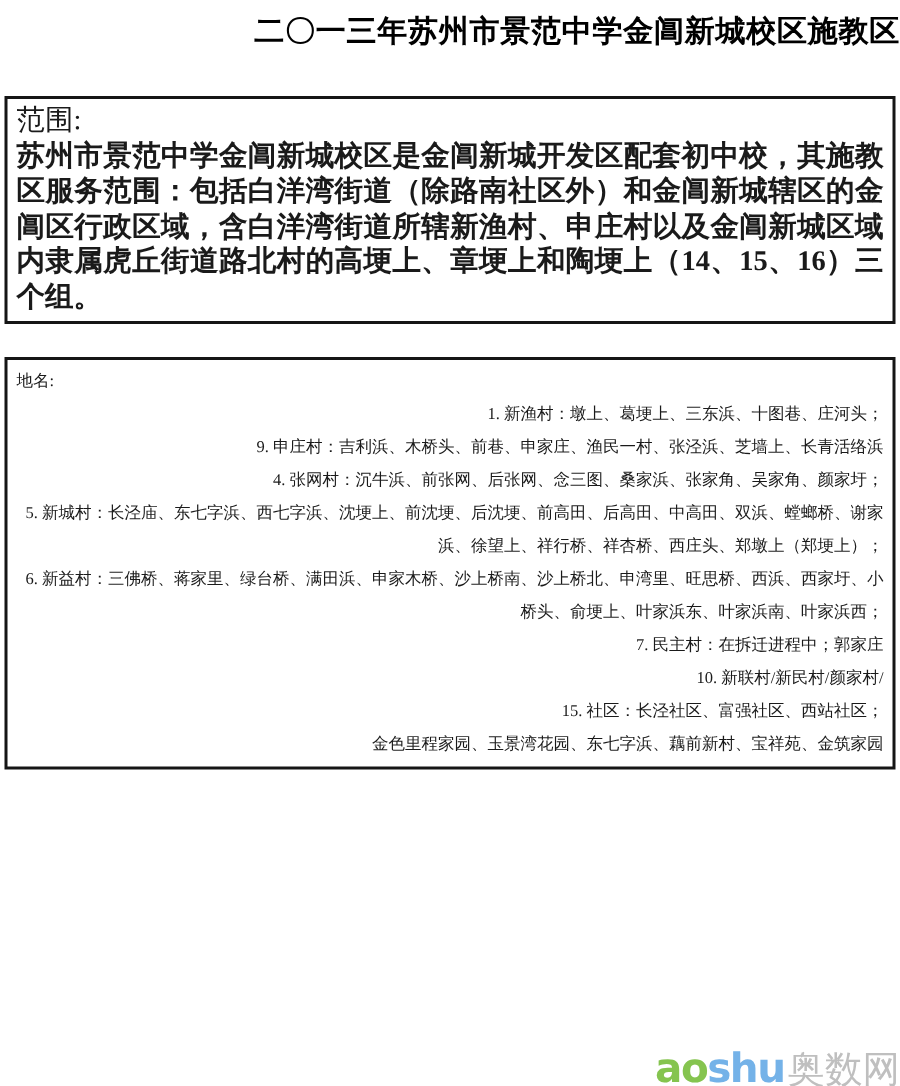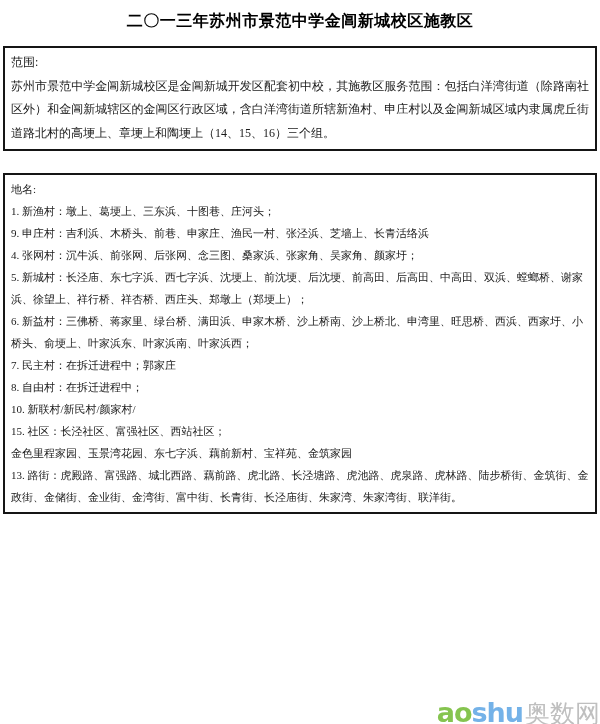--- a/index.html
+++ b/index.html
@@ -10,55 +10,56 @@
   body {
     width: 600px;
     height: 724px;
     position: relative;
     overflow: hidden;
     font-family: "Liberation Serif", "DejaVu Serif", serif;
     color: #1a1a1a;
   }
   .page-title {
     margin: 6px 0 0 0;
-    text-align: center;
-    font-size: 16px;
+    text-align: right;
+    font-size: 20px;
     line-height: 30px;
     font-weight: bold;
     font-family: "Liberation Sans", "DejaVu Sans", sans-serif;
     letter-spacing: 0.5px;
     color: #000000;
   }
   .box {
     border: 2px solid #151515;
     margin: 0 3px;
     padding: 3px 6px 4px 6px;
     background: #ffffff;
     box-sizing: border-box;
   }
   .box.scope {
-    margin-top: 10px;
-    font-size: 12px;
+    margin-top: 28px;
+    font-size: 19px;
     line-height: 23.5px;
   }
   .box.places {
     margin-top: 22px;
     font-size: 11px;
     line-height: 22px;
   }
   .box .label {
     display: block;
   }
   .para {
     margin: 0;
     text-align: justify;
+    font-weight: bold;
   }
   .item {
     margin: 0;
-    text-align: left;
+    text-align: right;
   }
   .watermark {
     position: absolute;
     right: 0;
     bottom: -3px;
     display: flex;
     align-items: baseline;
     white-space: nowrap;
     line-height: 28px;
   }
@@ -89,23 +90,21 @@
 </div>
 
 <div class="box places">
   <span class="label">地名:</span>
   <p class="item">1. 新渔村：墩上、葛埂上、三东浜、十图巷、庄河头；</p>
   <p class="item">9. 申庄村：吉利浜、木桥头、前巷、申家庄、渔民一村、张泾浜、芝墙上、长青活络浜</p>
   <p class="item">4. 张网村：沉牛浜、前张网、后张网、念三图、桑家浜、张家角、吴家角、颜家圩；</p>
   <p class="item">5. 新城村：长泾庙、东七字浜、西七字浜、沈埂上、前沈埂、后沈埂、前高田、后高田、中高田、双浜、螳螂桥、谢家浜、徐望上、祥行桥、祥杏桥、西庄头、郑墩上（郑埂上）；</p>
   <p class="item">6. 新益村：三佛桥、蒋家里、绿台桥、满田浜、申家木桥、沙上桥南、沙上桥北、申湾里、旺思桥、西浜、西家圩、小桥头、俞埂上、叶家浜东、叶家浜南、叶家浜西；</p>
   <p class="item">7. 民主村：在拆迁进程中；郭家庄</p>
-  <p class="item">8. 自由村：在拆迁进程中；</p>
   <p class="item">10. 新联村/新民村/颜家村/</p>
   <p class="item">15. 社区：长泾社区、富强社区、西站社区；</p>
   <p class="item">金色里程家园、玉景湾花园、东七字浜、藕前新村、宝祥苑、金筑家园</p>
-  <p class="item">13. 路街：虎殿路、富强路、城北西路、藕前路、虎北路、长泾塘路、虎池路、虎泉路、虎林路、陆步桥街、金筑街、金政街、金储街、金业街、金湾街、富中街、长青街、长泾庙街、朱家湾、朱家湾街、联洋街。</p>
 </div>
 
 <div class="watermark">
   <span class="logo-text"><span class="logo-green">ao</span><span class="logo-blue">shu</span></span>
   <span class="site-name">奥数网</span>
 </div>
 
 </body></html>

